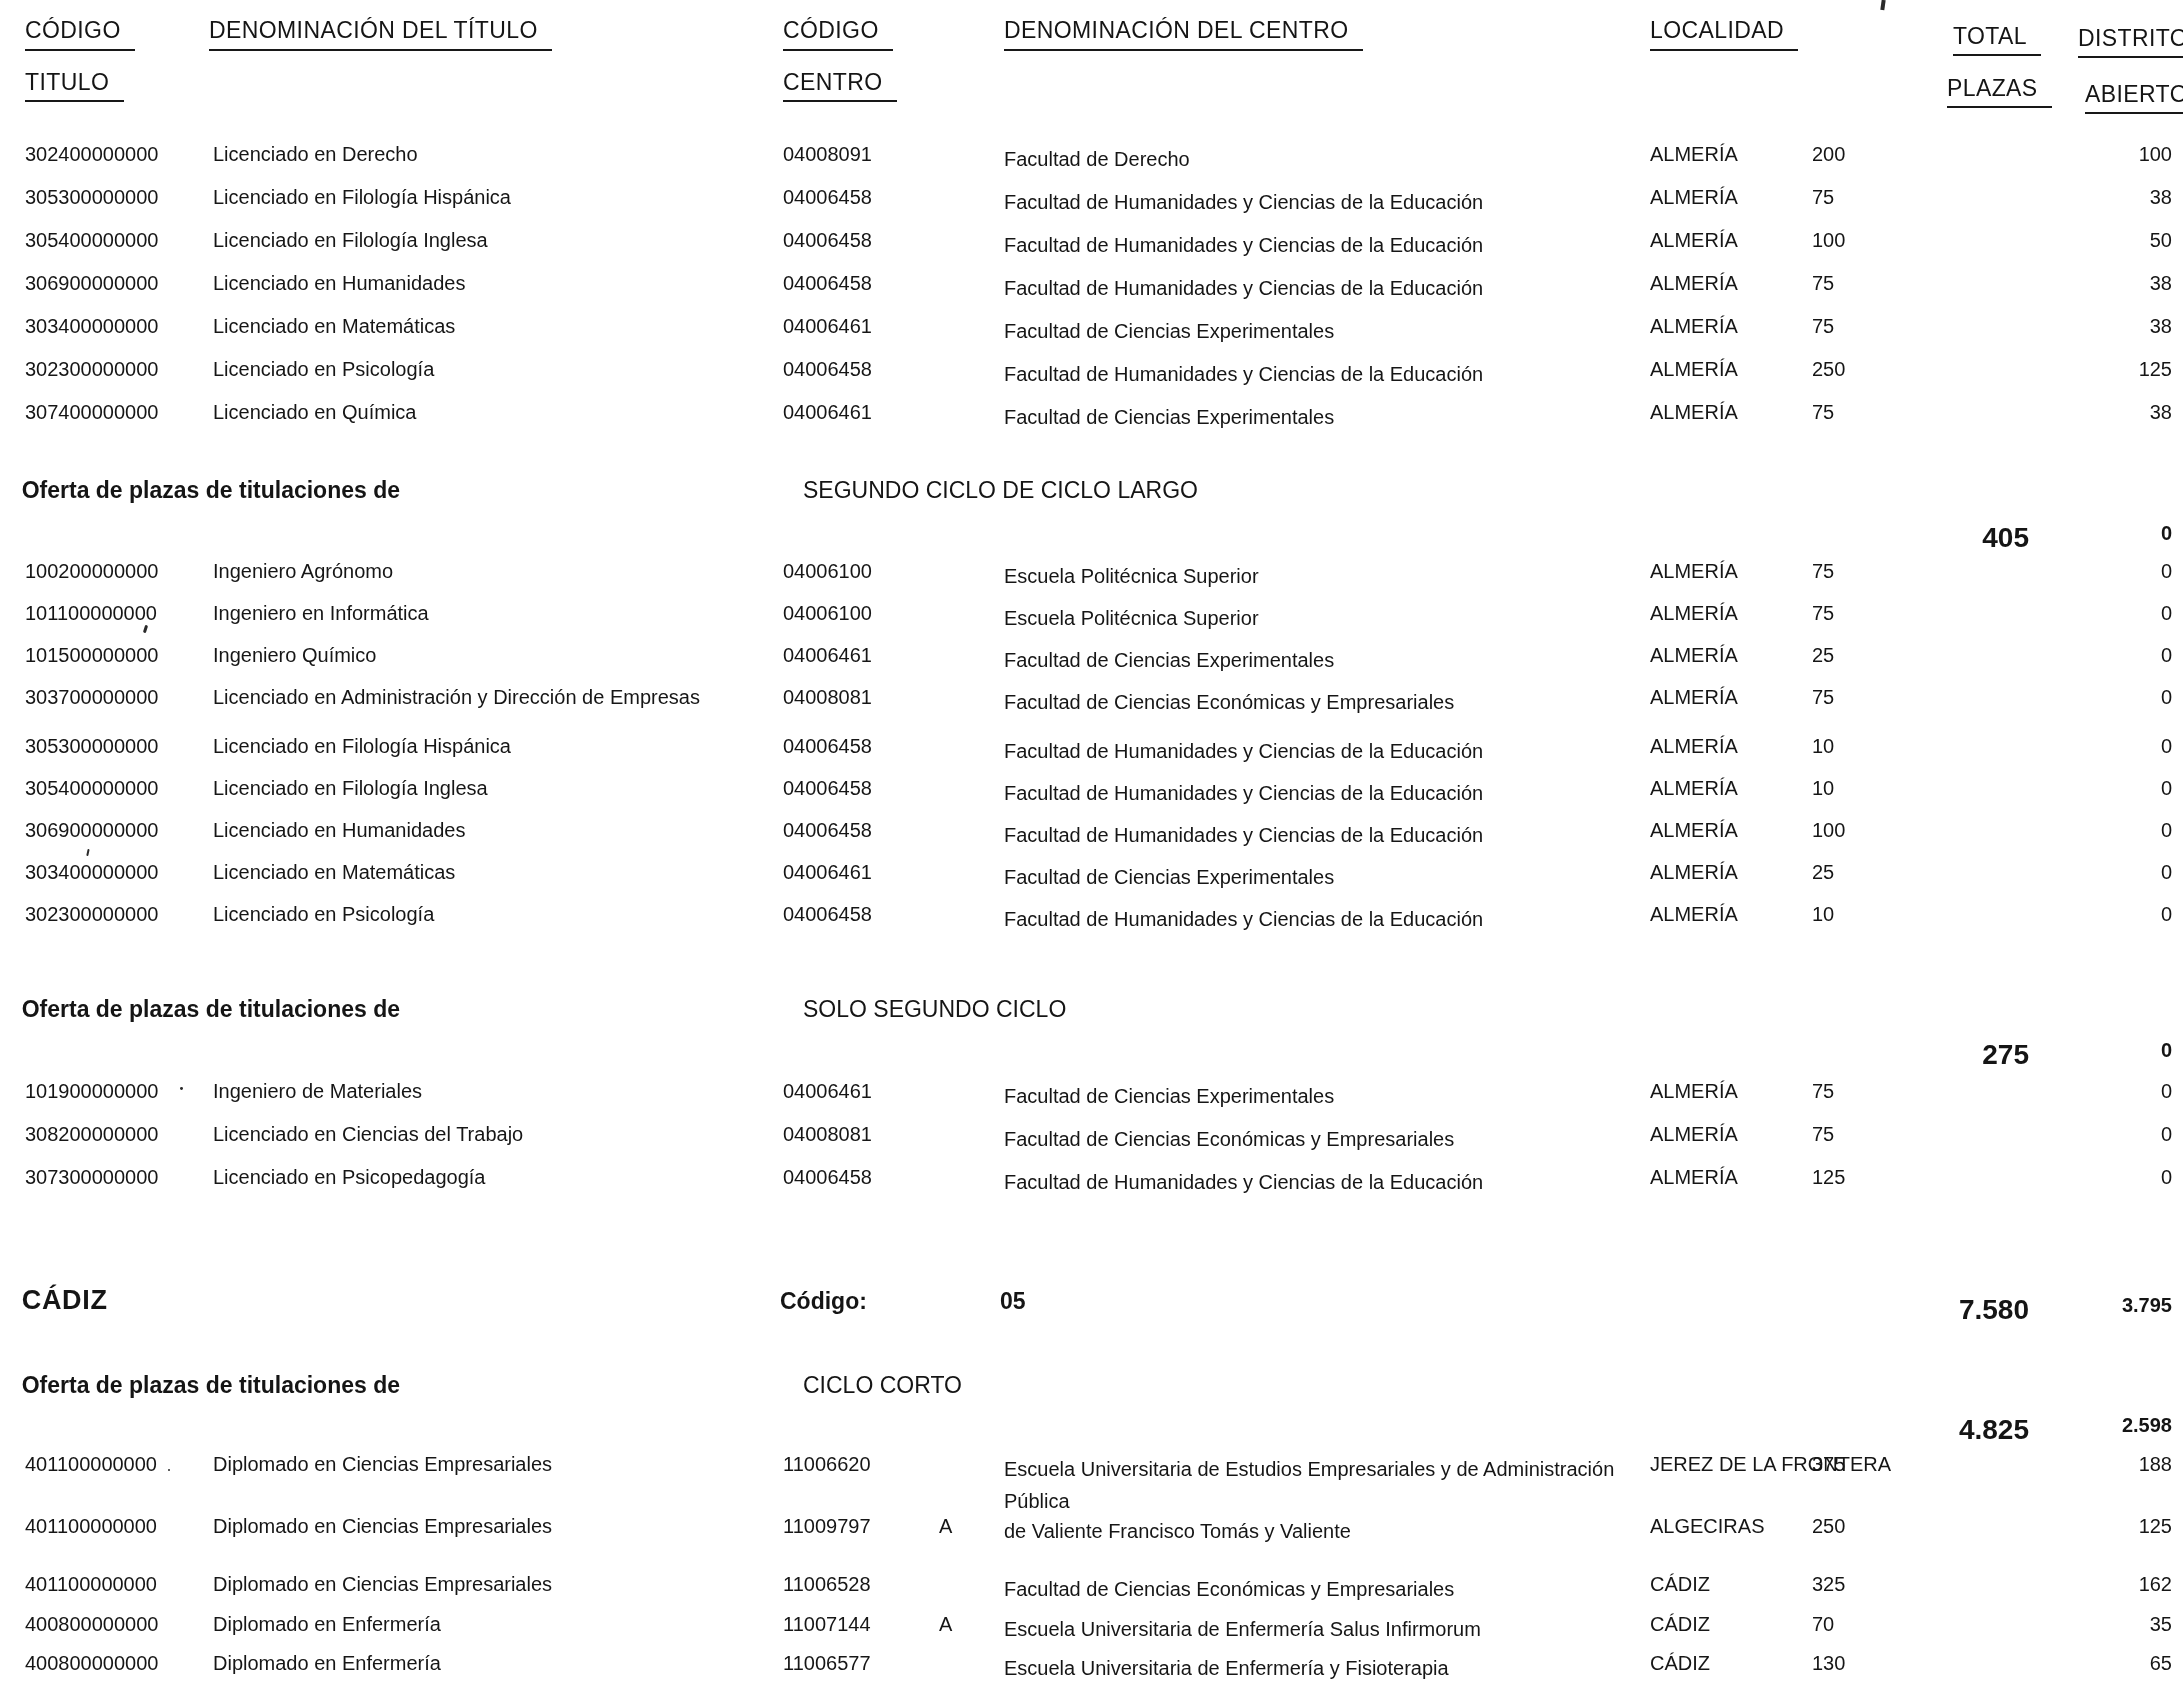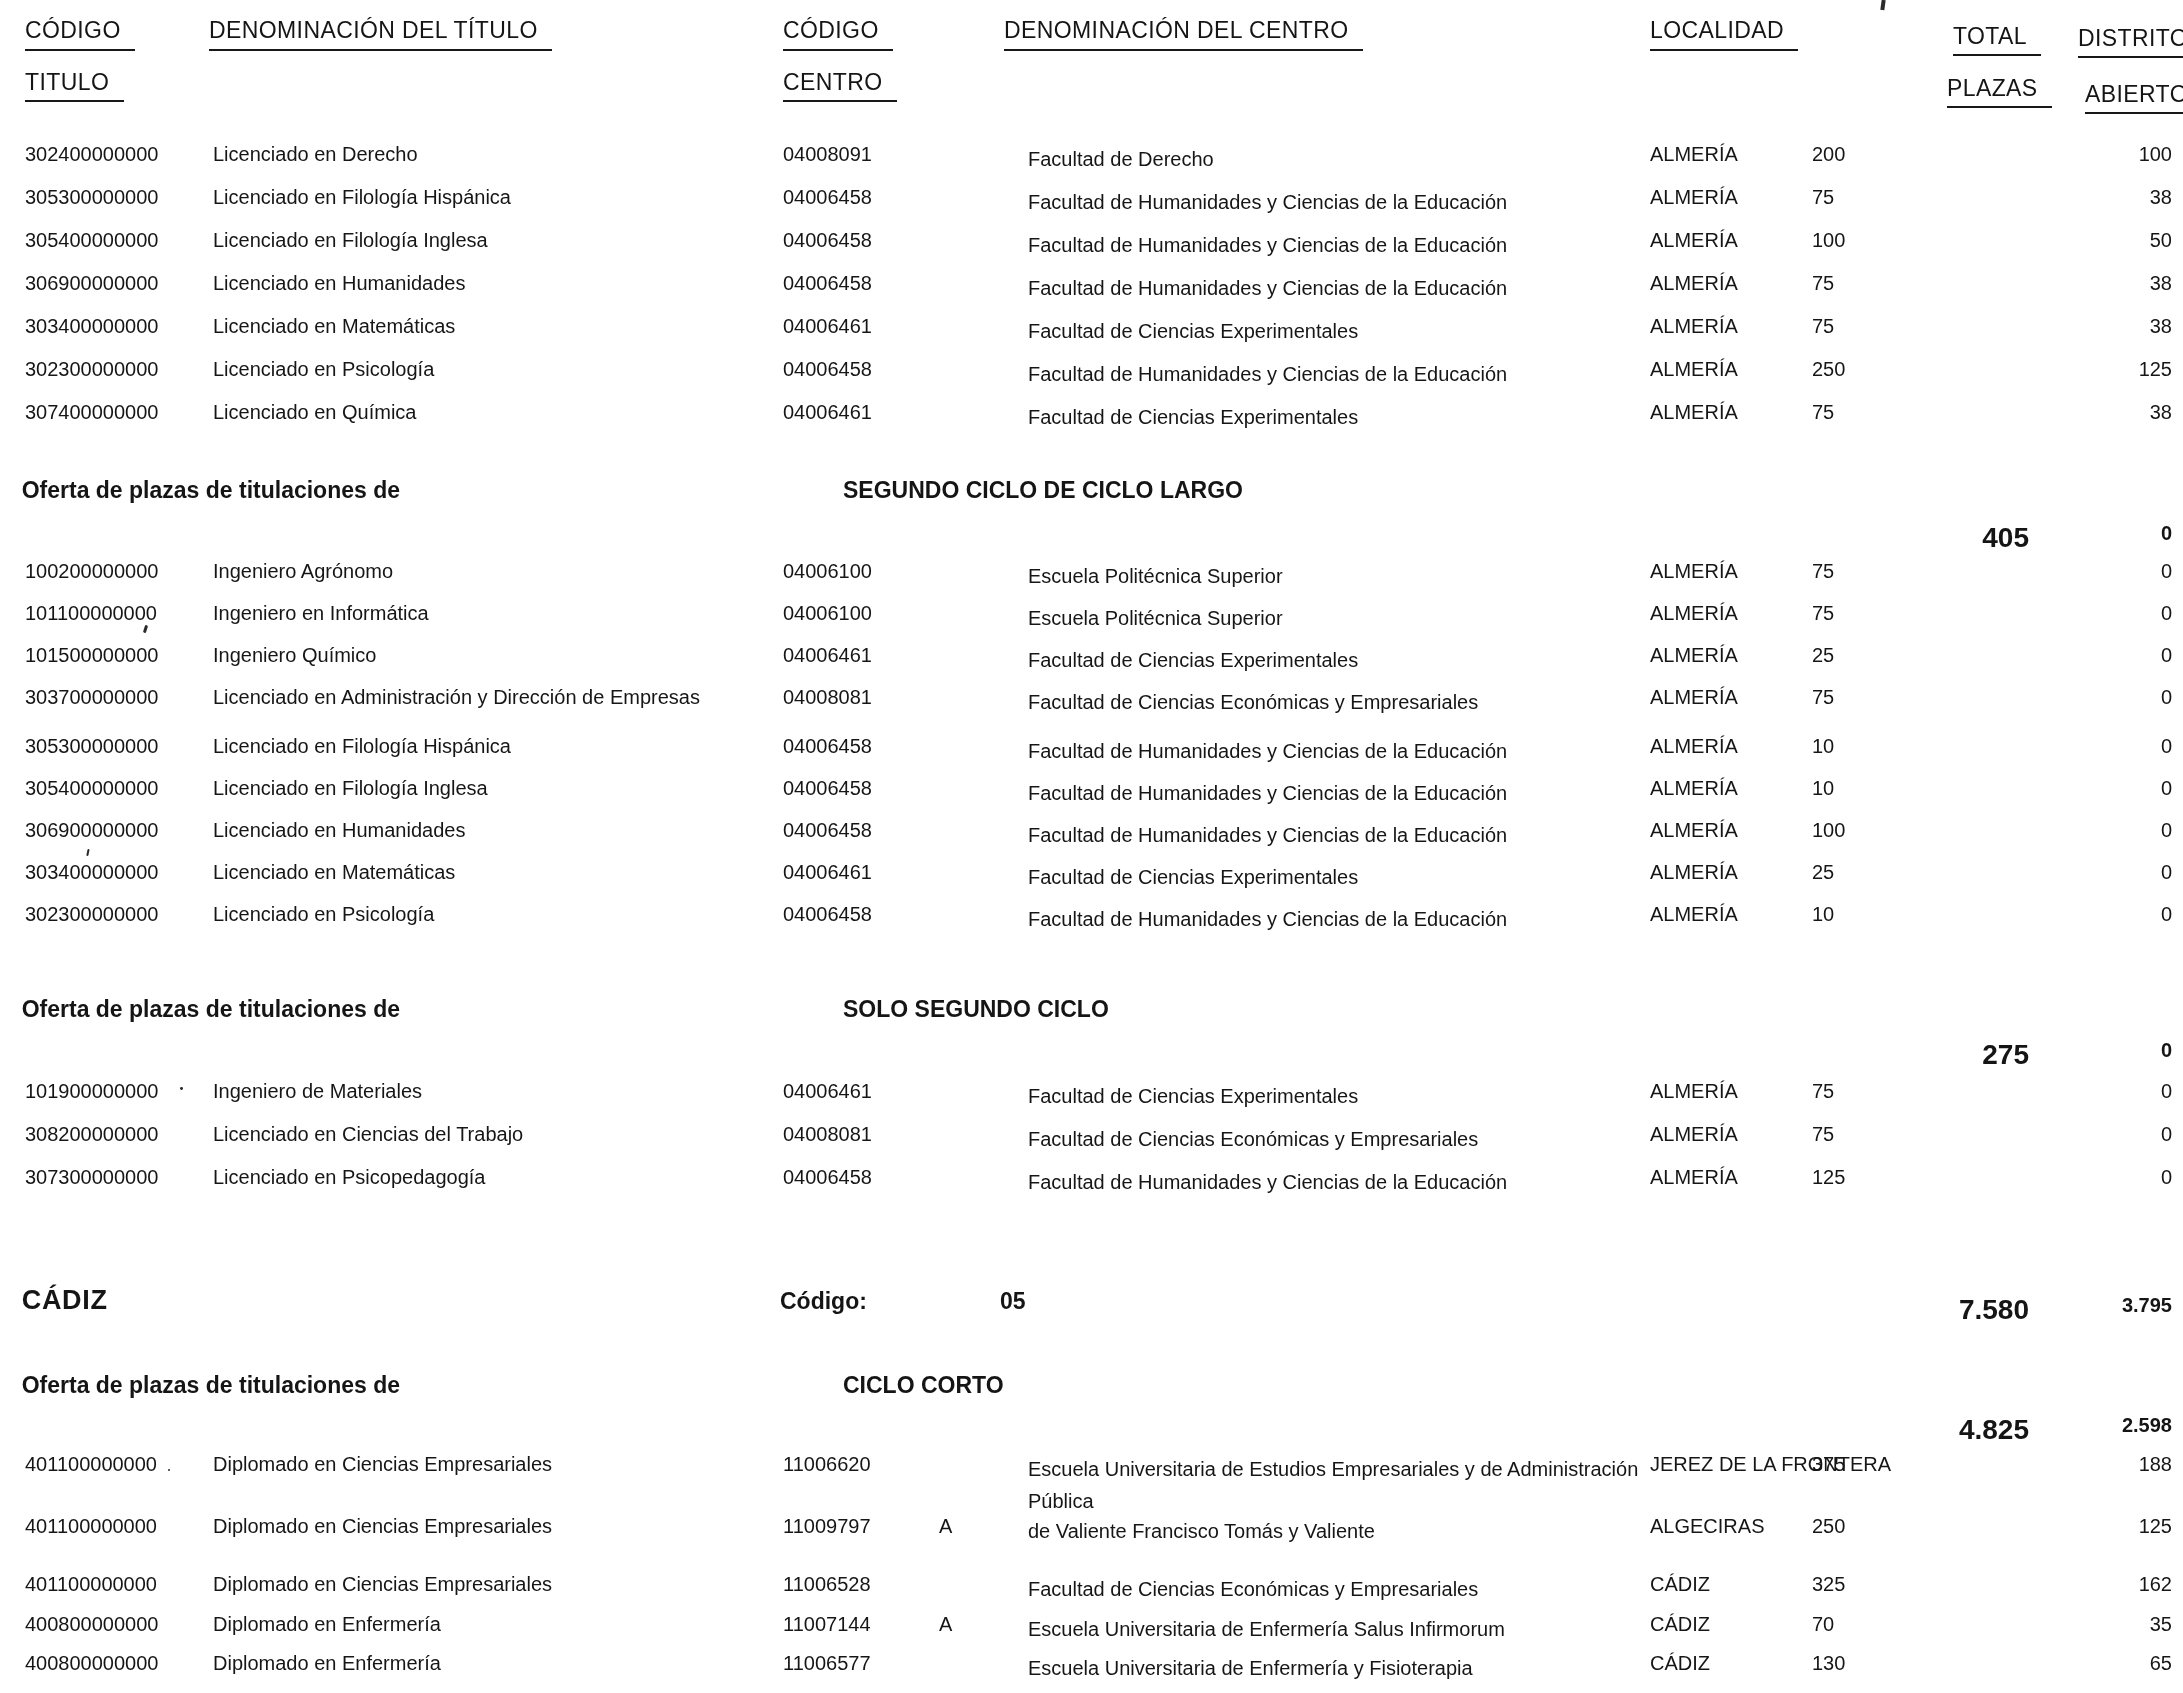--- a/index.html
+++ b/index.html
@@ -15,40 +15,40 @@
   .h{position:absolute;font-size:23px;letter-spacing:0.4px;white-space:nowrap;}
   .u{border-bottom:2.2px solid #181818;padding:0 14.4px 4.3px 0;}
   
   .tsec{position:absolute;left:0;width:2183px;}
   .row{position:relative;}
   .cell{position:absolute;top:0;font-size:20px;white-space:nowrap;color:#161616;}
   .c-code  {left:25px;}
   .c-title {left:213px;}
   .c-ccode {left:783px;}
   .c-flag  {left:939px;}
-  .c-center{left:1028px;width:621px;white-space:normal;}
+  .c-center{left:1004px;width:621px;white-space:normal;}
   .c-center div{line-height:32px;white-space:nowrap;}
   .c-loc   {left:1650px;}
   .c-total {left:1812px;width:217px;}
   .c-open  {left:1958px;width:214px;text-align:right;}
   
   .sec-a .row{height:43px;}
   .sec-b .row{height:42px;}
   .sec-b .row:nth-child(5){margin-top:7.2px;}
   .sec-c .row{height:43px;}
   .sec-d .row{position:absolute;left:0;right:0;}
   .sec-d .row:nth-child(1){top:0;}
   .sec-d .row:nth-child(2){top:62px;}
   .sec-d .row:nth-child(3){top:120px;}
   .sec-d .row:nth-child(4){top:160px;}
   .sec-d .row:nth-child(5){top:199px;}
   
   .offer{position:absolute;left:0;width:2183px;}
   .offer-label{position:absolute;left:21.7px;top:0;font-size:23px;font-weight:700;white-space:nowrap;}
-  .offer-value{position:absolute;left:803px;top:0;font-size:23px;font-weight:700;white-space:nowrap;margin-left:40px;}
+  .offer-value{position:absolute;left:803px;top:0;font-size:23px;font-weight:400;white-space:nowrap;}
   .t-total{position:absolute;left:1812px;width:217px;text-align:right;font-size:28px;font-weight:700;}
   .t-open {position:absolute;left:1958px;width:214px;text-align:right;font-size:20px;font-weight:700;}
   
   .province{position:absolute;left:0;width:2183px;}
   .prov-name{position:absolute;left:21.7px;top:0;font-size:27px;font-weight:700;letter-spacing:0.7px;}
   .prov-code-label{position:absolute;left:780px;top:2.9px;font-size:23px;font-weight:700;}
   .prov-code{position:absolute;left:1000px;top:2.9px;font-size:23px;font-weight:700;}
   
   .artifact{position:absolute;background:#2a2a2a;}
 </style>

